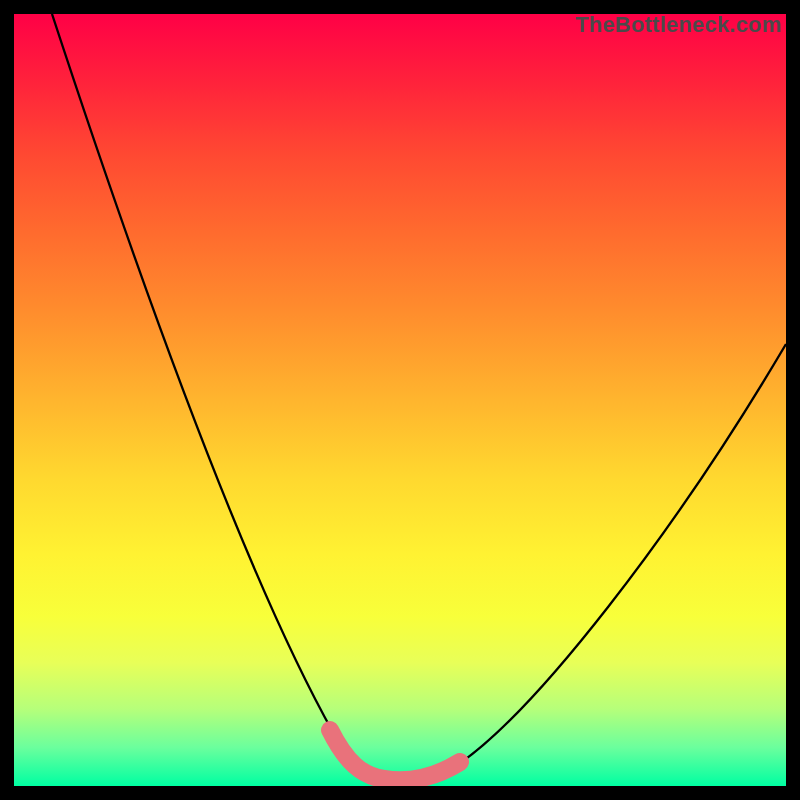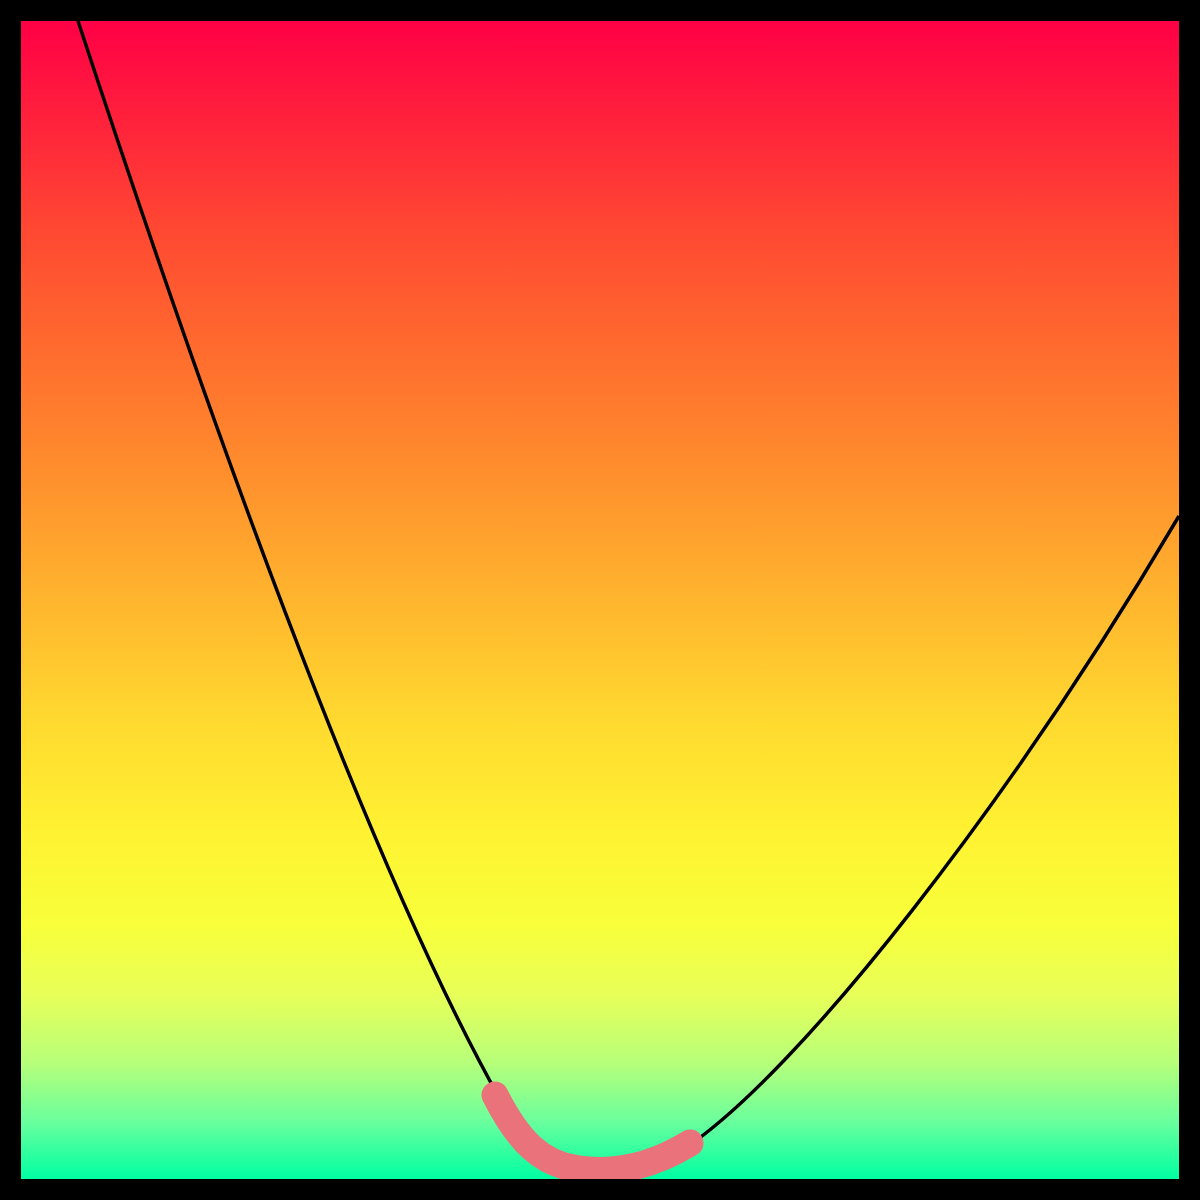--- a/index.html
+++ b/index.html
@@ -74,13 +74,14 @@
                C 340 752, 352 762, 370 765
                C 395 769, 420 765, 442 752
                C 520 700, 660 520, 772 330" fill="none" stroke="#000" stroke-width="2.3"></path>
 
       <path d="M 316 716
                C 332 748, 348 762, 370 765
                C 395 769, 420 764, 446 748" fill="none" stroke="#e9727b" stroke-width="18" stroke-linecap="round" stroke-linejoin="round"></path>
     </svg>
   </div>
 
+  <div class="watermark">TheBottleneck.com</div>
 </div>
 
 </body></html>

